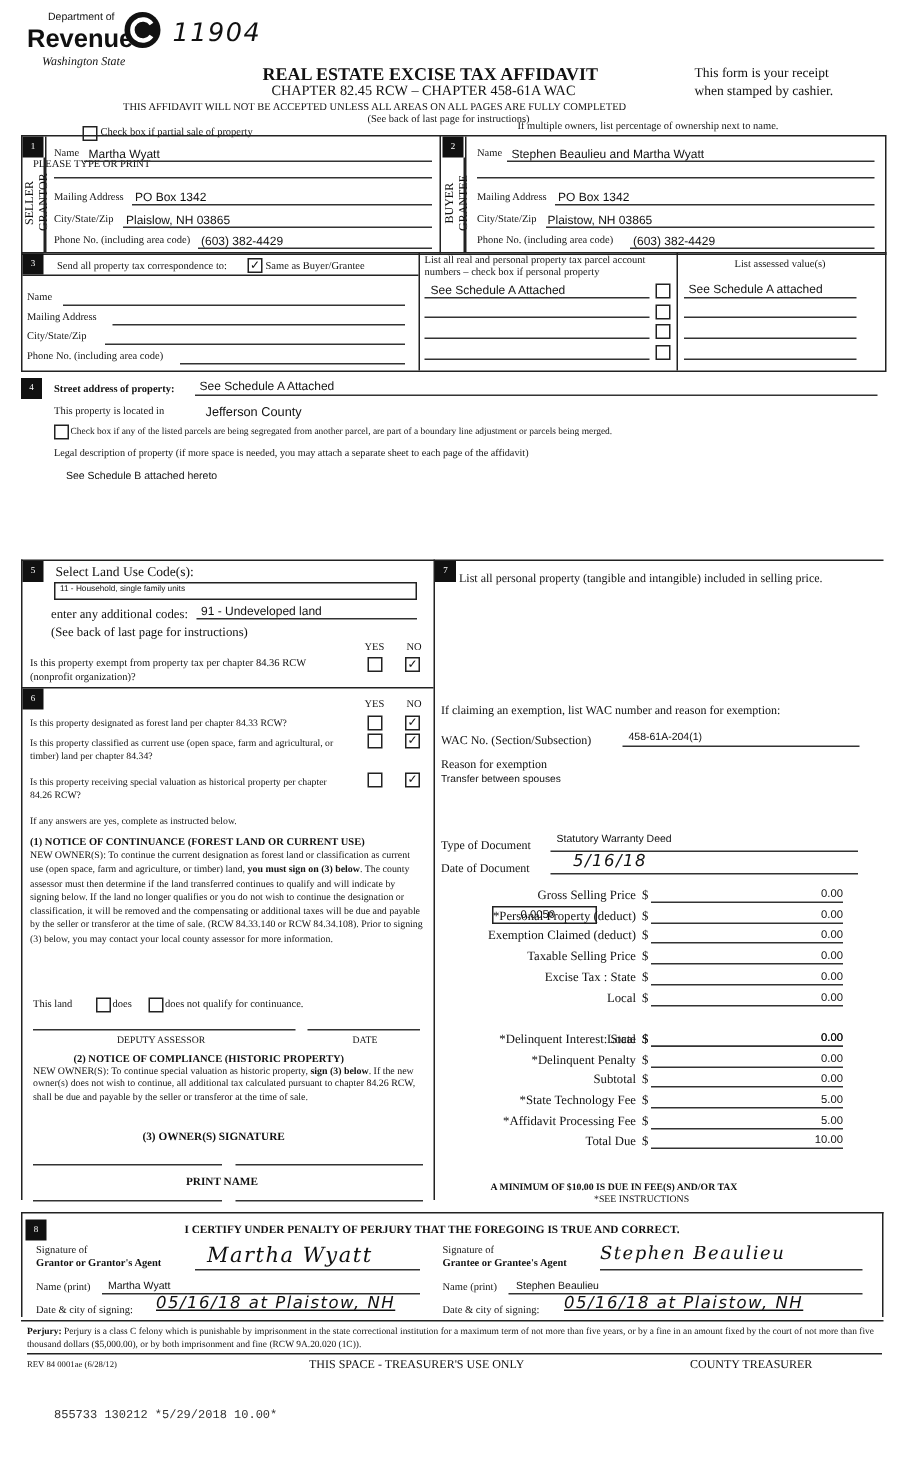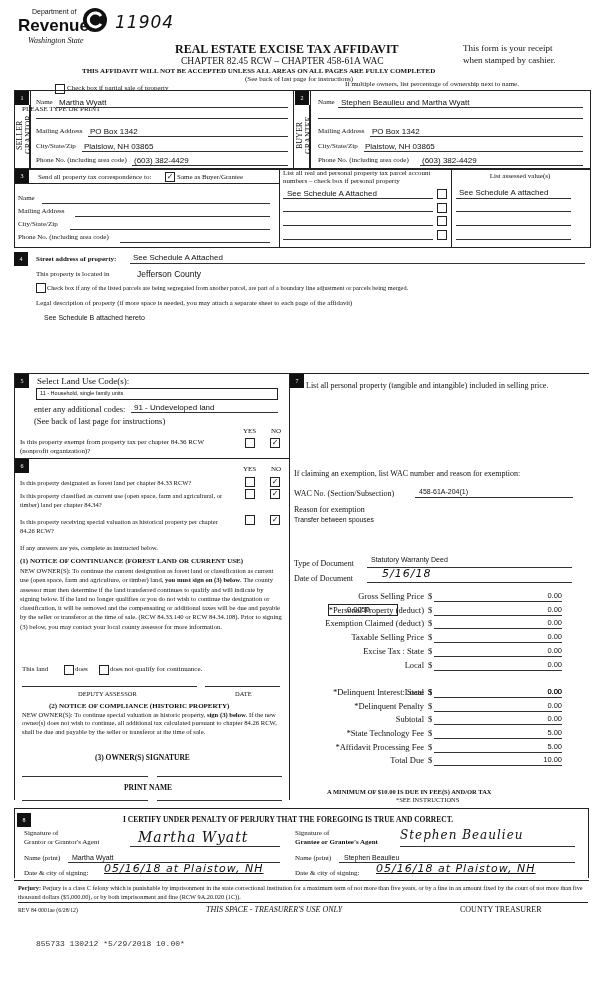--- a/index.html
+++ b/index.html
@@ -35,21 +35,21 @@
     <path d="M20 10 A7 7 0 1 0 20 18" stroke="#fff" stroke-width="3" fill="none"></path>
   </svg>
 </div>
 <div class="abs hand" style="left:115px;top:12px;font-size:17px;">11904</div>
 
 <div class="abs" style="left:175px;top:42px;font-size:12px;font-weight:bold;">REAL ESTATE EXCISE TAX AFFIDAVIT</div>
 <div class="abs" style="left:181px;top:56px;font-size:9.5px;">CHAPTER 82.45 RCW – CHAPTER 458-61A WAC</div>
 <div class="abs t9" style="left:463px;top:43px;">This form is your receipt</div>
 <div class="abs t9" style="left:463px;top:55px;">when stamped by cashier.</div>
 <div class="abs t7" style="left:22px;top:59px;margin-top:46px;">PLEASE TYPE OR PRINT</div>
-<div class="abs t7" style="left:82px;top:67px;font-weight:bold;">THIS AFFIDAVIT WILL NOT BE ACCEPTED UNLESS ALL AREAS ON ALL PAGES ARE FULLY COMPLETED</div>
+<div class="abs t7" style="left:82px;top:67px;font-weight:normal;">THIS AFFIDAVIT WILL NOT BE ACCEPTED UNLESS ALL AREAS ON ALL PAGES ARE FULLY COMPLETED</div>
 <div class="abs t7" style="left:245px;top:75px;">(See back of last page for instructions)</div>
 <div class="chk" style="left:55px;top:84px;"></div>
 <div class="abs t7" style="left:67px;top:84px;">Check box if partial sale of property</div>
 <div class="abs t7" style="left:345px;top:80px;">If multiple owners, list percentage of ownership next to name.</div>
 
 <div class="box" style="left:14px;top:90px;width:575px;height:78px;"></div>
 <div class="abs" style="left:293px;top:90px;height:79px;border-left:1px solid #222;"></div>
 
 <div class="secnum" style="left:15px;top:91px;">1</div>
 <div class="abs" style="left:15px;top:105px;width:14px;height:63px;border-right:1px solid #222;"></div>
@@ -315,21 +315,21 @@
 <div class="abs" style="left:327px;top:788px;font-size:6.5px;font-weight:bold;">A MINIMUM OF $10.00 IS DUE IN FEE(S) AND/OR TAX</div>
 <div class="abs" style="left:396px;top:796px;font-size:6.5px;">*SEE INSTRUCTIONS</div>
 
 <div class="abs" style="left:14px;top:808px;width:575px;border-top:1px solid #222;"></div>
 <div class="abs" style="left:14px;top:808px;height:70px;border-left:1px solid #222;"></div>
 <div class="abs" style="left:588px;top:808px;height:70px;border-left:1px solid #222;"></div>
 <div class="secnum" style="left:17px;top:813px;">8</div>
 <div class="abs" style="left:123px;top:815px;font-size:7.5px;font-weight:bold;">I CERTIFY UNDER PENALTY OF PERJURY THAT THE FOREGOING IS TRUE AND CORRECT.</div>
 
 <div class="abs t7" style="left:24px;top:829px;">Signature of</div>
-<div class="abs t7" style="left:24px;top:838px;font-weight:normal;">Grantor or Grantor's Agent</div>
+<div class="abs t7" style="left:24px;top:838px;font-weight:bold;">Grantor or Grantor's Agent</div>
 <div class="line" style="left:130px;top:836px;width:150px;height:10px;"></div>
 <div class="abs hand" style="left:138px;top:829px;font-size:14px;font-family:'DejaVu Serif',serif;">Martha Wyatt</div>
 <div class="abs t7" style="left:24px;top:854px;">Name (print)</div>
 <div class="line" style="left:68px;top:853px;width:212px;height:9px;"></div>
 <div class="abs fill" style="left:72px;top:854px;font-size:7px;">Martha Wyatt</div>
 <div class="abs t7" style="left:24px;top:869px;">Date &amp; city of signing:</div>
 <div class="abs hand" style="left:104px;top:862px;font-size:11px;text-decoration:underline;">05/16/18 at Plaistow, NH</div>
 
 <div class="abs t7" style="left:295px;top:829px;">Signature of</div>
 <div class="abs t7" style="left:295px;top:838px;font-weight:bold;">Grantee or Grantee's Agent</div>
@@ -339,15 +339,15 @@
 <div class="line" style="left:339px;top:853px;width:236px;height:9px;"></div>
 <div class="abs fill" style="left:344px;top:854px;font-size:7px;">Stephen Beaulieu</div>
 <div class="abs t7" style="left:295px;top:869px;">Date &amp; city of signing:</div>
 <div class="abs hand" style="left:376px;top:862px;font-size:11px;text-decoration:underline;">05/16/18 at Plaistow, NH</div>
 
 <div class="abs" style="left:14px;top:880px;width:575px;border-top:1px solid #222;"></div>
 <div class="abs" style="left:18px;top:883px;width:570px;font-size:6.3px;line-height:9px;border-bottom:1px solid #222;padding-bottom:1px;">
   <b>Perjury:</b><span> Perjury is a class C felony which is punishable by imprisonment in the state correctional institution for a maximum term of not more than five years, or by a fine in an amount fixed by the court of not more than five thousand dollars ($5,000.00), or by both imprisonment and fine (RCW 9A.20.020 (1C)).</span>
 </div>
 <div class="abs" style="left:18px;top:907px;font-size:5.8px;">REV 84 0001ae (6/28/12)</div>
-<div class="abs" style="left:206px;top:905px;font-size:8px;font-style:italic;">THIS SPACE - TREASURER'S USE ONLY</div>
+<div class="abs" style="left:206px;top:905px;font-size:8px;">THIS SPACE - TREASURER'S USE ONLY</div>
 <div class="abs" style="left:460px;top:905px;font-size:8px;">COUNTY TREASURER</div>
 <div class="abs mono" style="left:36px;top:939px;font-size:8px;color:#333;">855733 130212 *5/29/2018 10.00*</div>
 
 </body></html>

